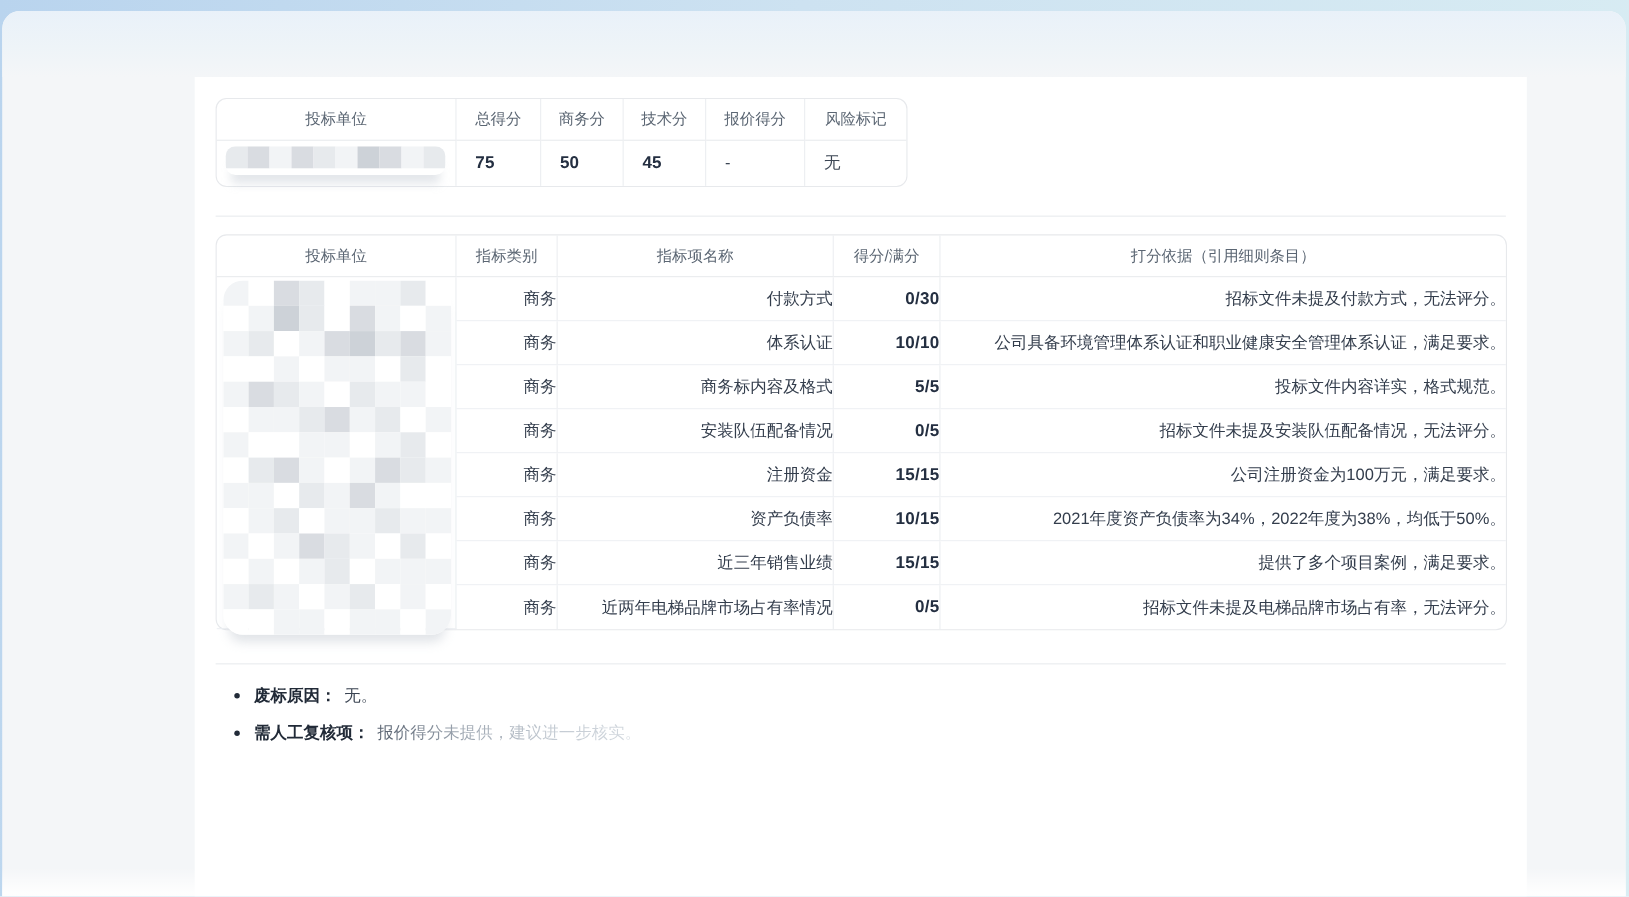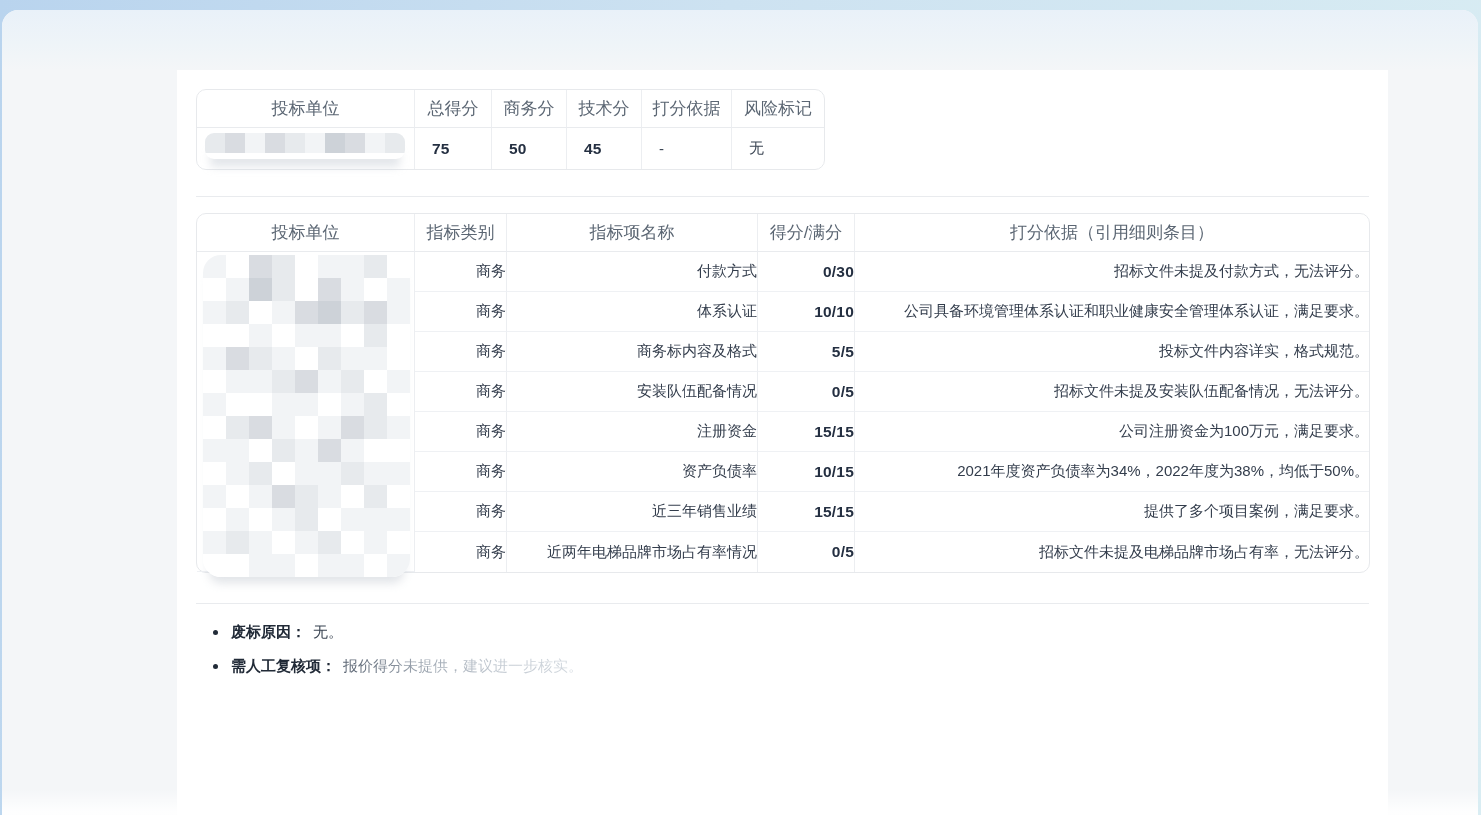--- a/index.html
+++ b/index.html
@@ -42,21 +42,21 @@
   .divider-1 { margin-top: 26px; }
   .divider-2 { margin-top: 30px; }
 
   .tbl-wrap { position: relative; }
   .sum-wrap { margin-top: 19px; width: 627px; }
   .det-wrap { margin-top: 16px; width: 1172px; }
 
   table { border-collapse: separate; border-spacing: 0; table-layout: fixed; width: 100%; }
   .tbl { border: 1px solid #e7e9ec; border-radius: 10px; }
   .tbl th {
-    height: 38px; font-weight: normal; font-size: 17px; color: #5b6673;
+    height: 38px; font-weight: normal; font-size: 14px; color: #5b6673;
     text-align: center; vertical-align: middle;
     border-bottom: 1px solid #e9ebee;
   }
   .tbl th:not(:last-child), .tbl td:not(:last-child) { border-right: 1px solid #eceef1; }
   .tbl td {
     vertical-align: middle; font-size: 15px; color: #333d4c;
     text-align: left; padding-left: 17px;
   }
   .sum-tbl td { height: 41px; }
   .det-tbl td { height: 40px; text-align: right; }
@@ -116,21 +116,21 @@
             <col style="width:75px">
               <col style="width:90px">
               <col style="width:92px">
           </colgroup>
           <thead>
             <tr>
               <th>投标单位</th>
               <th>总得分</th>
               <th>商务分</th>
               <th>技术分</th>
-              <th>打分依据</th>
+              <th>报价得分</th>
               <th>风险标记</th>
             </tr>
           </thead>
           <tbody>
             <tr>
               <td class="mask-cell"></td>
               <td class="score">75</td>
               <td class="score">50</td>
               <td class="score">45</td>
               <td class="plain">-</td>

